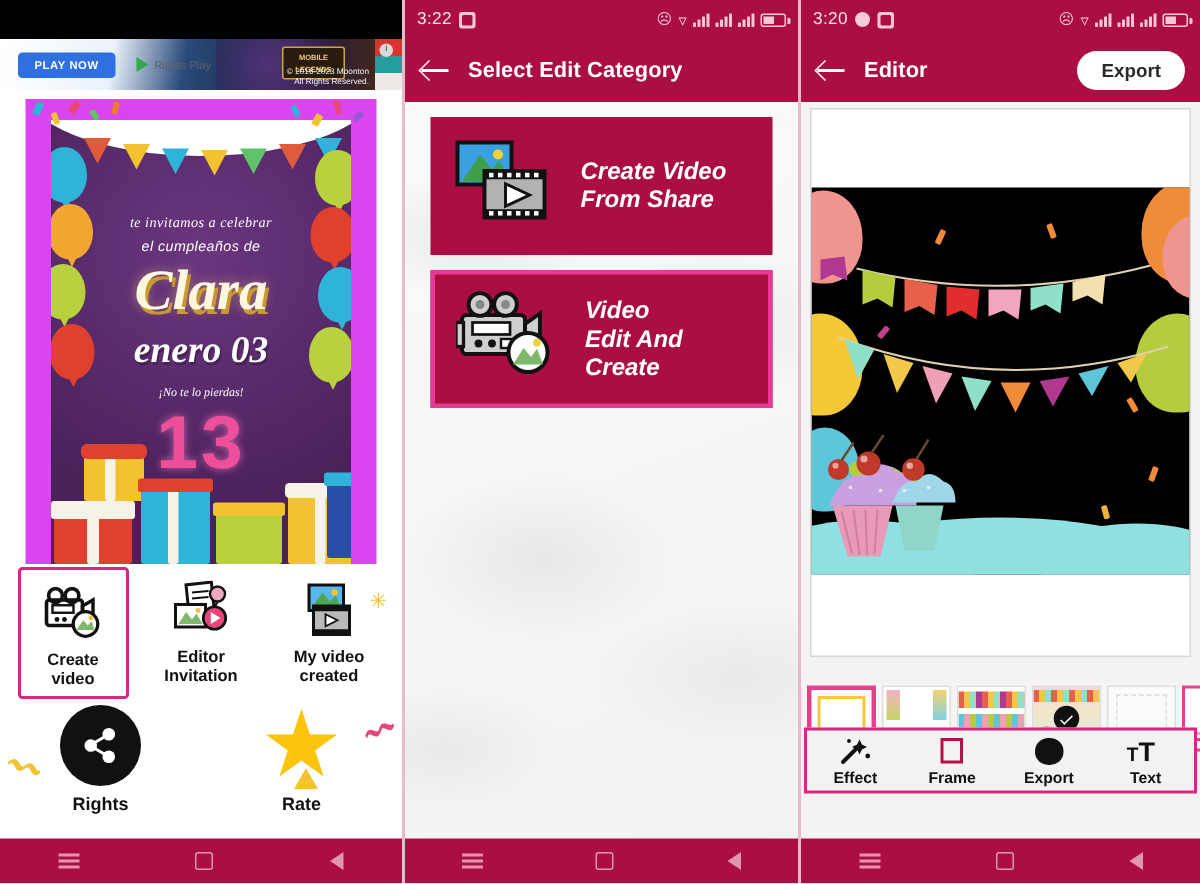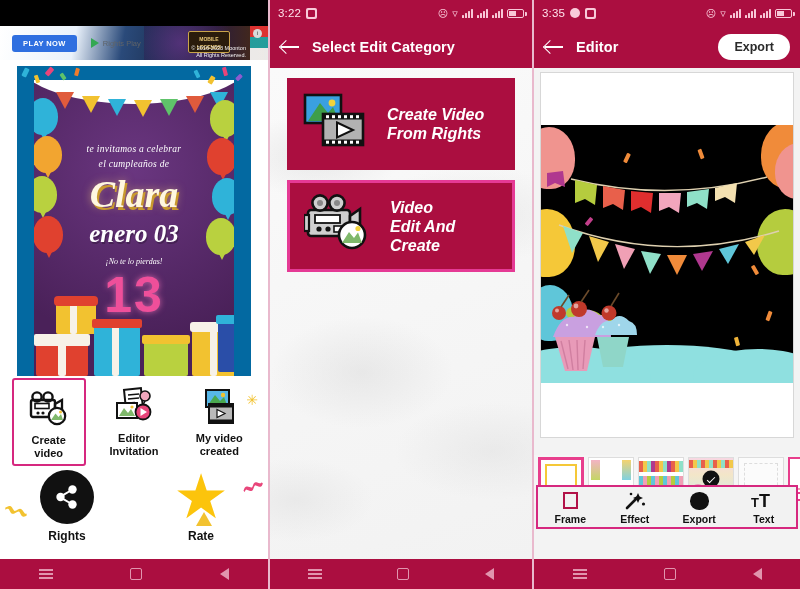--- a/index.html
+++ b/index.html
@@ -115,21 +115,21 @@
     position:absolute; right:6px; top:3px; width:9px;height:9px; border-radius:50%;
     background:#d9d9d9; color:#333; font-size:6px; text-align:center; line-height:9px;
   }
   .ad-flags { position:absolute; right:0; top:0; bottom:0; width:18px;
     background:linear-gradient(180deg,#e33 0 33%, #2aa 33% 66%, #fff 66% 100%); opacity:.9;}
 
   .p1-body { position:absolute; top:60px; left:0; right:0; bottom:30px; background:#fff; overflow:hidden; }
 
   .card-wrap {
     margin: 6px auto 16px; width: 234px; height: 310px; position: relative;
-    background:#0369a1;
+    background:#d946ef;
   }
   .confetti-top {
     position:absolute; left:0; right:0; top:0; height:22px; z-index:3;
   }
   .cft { position:absolute; border-radius:1px; }
   .card {
     position:absolute; left:17px; right:17px; top:14px; bottom:0;
     background: #5a2b6e;
     background-image: radial-gradient(circle at 50% 30%, #6a3680 0%, #4a2159 75%);
     overflow:hidden;
@@ -142,21 +142,21 @@
   .flag { position:absolute; width:0;height:0; border-left:9px solid transparent; border-right:9px solid transparent; }
   .balloon {
     position:absolute; width:30px; height:37px; border-radius:50% 50% 48% 48%;
   }
   .balloon::after{
     content:""; position:absolute; left:13px; bottom:-5px; width:0;height:0;
     border-left:3px solid transparent; border-right:3px solid transparent; border-top:6px solid currentColor;
   }
   .card-txt { position:absolute; left:0; right:0; text-align:center; color:#fff; z-index:4; }
   .inv-line1 { top:64px; font-size:9.5px; font-style:italic; font-family:"Liberation Serif", serif; letter-spacing:.3px; }
-  .inv-line2 { top:79px; font-size:9.5px; font-style:italic; font-family:Liberation Serif, serif; letter-spacing:.3px; }
+  .inv-line2 { top:79px; font-size:9.5px; font-style:italic; font-family:Liberation Sans, sans-serif; letter-spacing:.3px; }
   .inv-name {
     top:92px; font-size:38px; font-style:italic; font-weight:700;
     font-family:"Liberation Serif", serif; color:#fff7e0;
     text-shadow: 2px 3px 0 #c99a2e, 0 0 8px rgba(255,220,120,.5);
   }
   .inv-date {
     top:140px; font-size:25px; font-style:italic; font-weight:700;
     font-family:"Liberation Serif", serif; color:#ffffff;
     text-shadow: 1px 2px 0 rgba(0,0,0,.25);
   }
@@ -507,21 +507,21 @@
               <rect x="37" y="48.7" width="3" height="3"></rect>
                 <rect x="43" y="48.7" width="3" height="3"></rect>
               <rect x="49" y="48.7" width="3" height="3"></rect>
                 <rect x="55" y="48.7" width="3" height="3"></rect>
             </g>
             <path d="M36 30.5 L52 38 L36 45.5 Z" fill="#fff" stroke="#111" stroke-width="2"></path>
           </svg>
         </div>
         <div class="cat-lb">
           <div>Create Video</div>
-          <div>From Rights</div>
+          <div>From Share</div>
         </div>
       </div>
 
       <div class="cat-card sel">
         <div class="cat-ic">
           <svg width="72" height="58" viewBox="0 0 72 58">
             <rect x="4" y="16" width="42" height="26" rx="3" fill="#cfcfcf" stroke="#111" stroke-width="2.6"></rect>
             <rect x="11" y="21" width="25" height="8" fill="#fff" stroke="#111" stroke-width="1.8"></rect>
             <circle cx="15" cy="35" r="2.6" fill="#111"></circle>
               <circle cx="24" cy="35" r="2.6" fill="#111"></circle>
@@ -552,21 +552,21 @@
         </span>
       <span class="nav-home nav-ic"></span>
       <span class="nav-back nav-ic"></span>
     </div>
   </div>
 
   <div class="panel p3">
 
     <div class="statusbar">
       <div class="sb-left">
-        <span class="sb-time">3:35</span>
+        <span class="sb-time">3:20</span>
         <span class="mini-cir sb-ic"></span>
         <span class="mini-sq sb-ic"></span>
       </div>
       <div class="sb-spacer"></div>
       <div class="sb-right">
         <span class="sb-ic" style="font-size:10px;color:#ffd7e4;">☹</span>
         <span class="sb-ic" style="font-size:11px;color:#ffd7e4;">▿</span>
         <span class="bars sb-ic">
             <i></i>
             <i></i>
@@ -700,37 +700,37 @@
         </div>
         <div class="thumb" style="border:2.5px solid #e83e8c;">
           <div style="position:absolute;left:5px;bottom:5px;right:10px;height:2px;background:#e83e8c"></div>
           <div style="position:absolute;left:5px;bottom:9px;right:16px;height:2px;background:#f0a0b5"></div>
         </div>
       </div>
 
       <div class="tool-bar">
         <div class="tool">
           <div class="tool-ic">
-              <span class="frame-sq"></span>
-            </div>
-          <div class="tool-lb">Frame</div>
-        </div>
-        <div class="tool">
-          <div class="tool-ic">
             <svg width="22" height="20" viewBox="0 0 22 20">
               <line x1="3" y1="17" x2="14" y2="6" stroke="#111" stroke-width="2.6" stroke-linecap="round"></line>
               <path d="M14 2 L15.6 5.4 L19 7 L15.6 8.6 L14 12 L12.4 8.6 L9 7 L12.4 5.4 Z" fill="#111"></path>
               <circle cx="19.5" cy="13" r="1.6" fill="#111"></circle>
               <circle cx="7" cy="3" r="1.3" fill="#111"></circle>
             </svg>
           </div>
           <div class="tool-lb">Effect</div>
         </div>
         <div class="tool">
           <div class="tool-ic">
+              <span class="frame-sq"></span>
+            </div>
+          <div class="tool-lb">Frame</div>
+        </div>
+        <div class="tool">
+          <div class="tool-ic">
               <span class="sticker-dot"></span>
             </div>
           <div class="tool-lb">Export</div>
         </div>
         <div class="tool">
           <div class="tool-ic">
             <svg width="26" height="20" viewBox="0 0 26 20">
               <text x="0" y="16" font-family="Liberation Sans, sans-serif" font-size="13" font-weight="700" fill="#111">T</text>
               <text x="8" y="16" font-family="Liberation Sans, sans-serif" font-size="18" font-weight="700" fill="#111">T</text>
             </svg>

